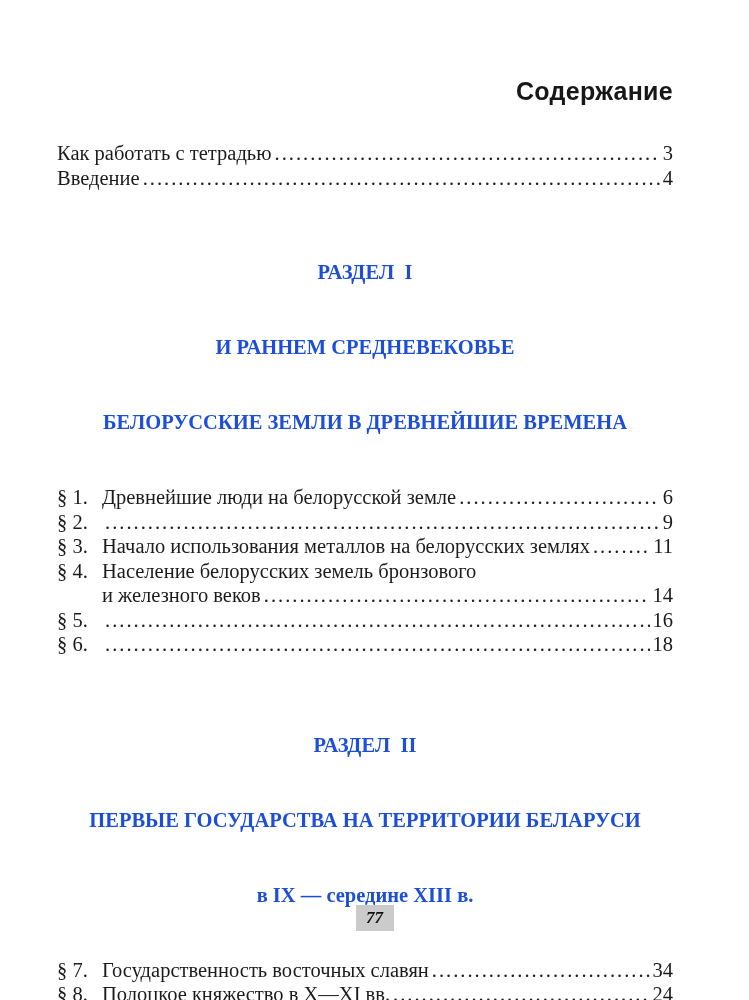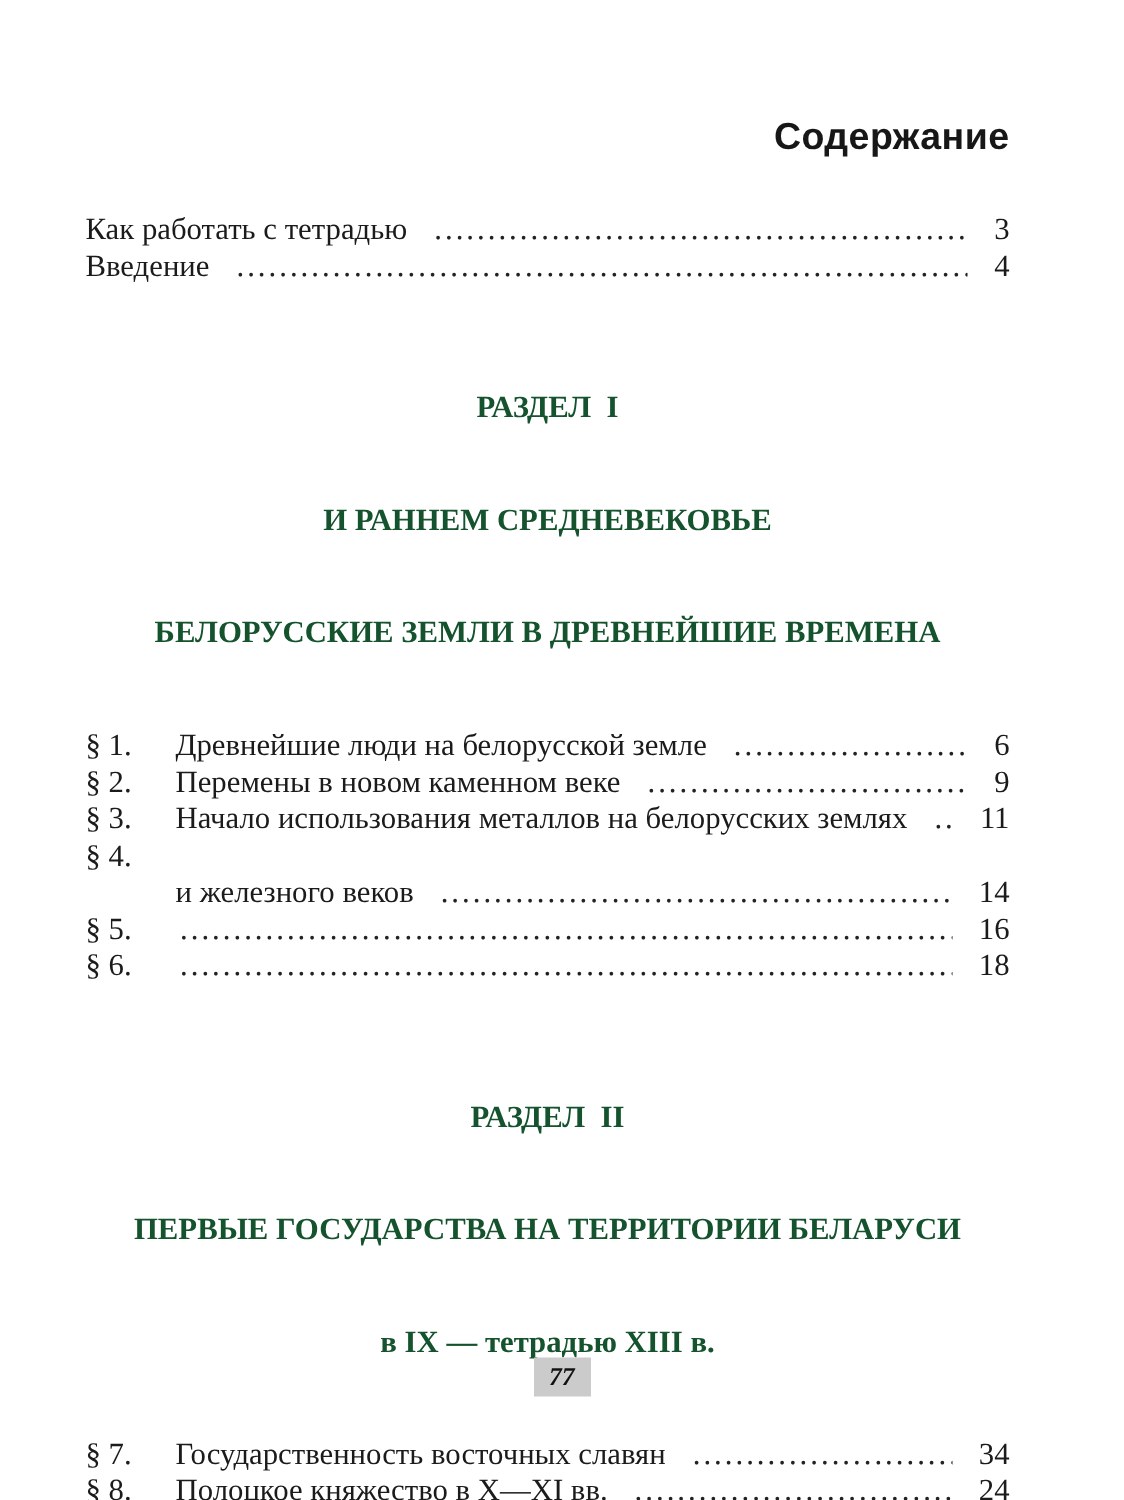--- a/index.html
+++ b/index.html
@@ -23,21 +23,20 @@
     color:#171717;
     letter-spacing:0.3px;
   }
   .toc{font-size:20.5px;}
   .intro-block{margin-top:33px;}
   .row{
     display:flex;
     align-items:flex-end;
     line-height:24.5px;
     white-space:nowrap;
-    gap:15px;
   }
   .mk{
     flex:0 0 45px;
     width:45px;
   }
   .tx{flex:0 0 auto;}
   .leader{
     flex:1 1 auto;
     overflow:hidden;
     white-space:nowrap;
@@ -53,21 +52,21 @@
     flex:0 0 auto;
     padding-left:3px;
     text-align:right;
   }
   .sec-head{
     text-align:center;
     font-weight:700;
     font-size:20.5px;
     line-height:25px;
     white-space:pre-wrap;
-    color:#14532d;
+    color:#1d4ed8;
   }
   .sec-head.first{margin-top:20px;}
   .sec-head.second{margin-top:26px;}
   .pagenum-box{
     position:absolute;
     top:905px;left:50%;
     transform:translateX(-50%);
     width:38px;height:26px;
     background:#cbcbcb;
     display:flex;align-items:center;justify-content:center;
@@ -105,32 +104,32 @@
 
     <div>
       <div class="row">
         <span class="mk">§ 1.</span>
         <span class="tx">Древнейшие люди на белорусской земле</span>
         <span class="leader"></span>
         <span class="pg">6</span>
       </div>
       <div class="row">
         <span class="mk">§ 2.</span>
-        <span class="tx">Перемены в новом каменном веке </span>
         <span class="leader"></span>
         <span class="pg">9</span>
       </div>
       <div class="row">
         <span class="mk">§ 3.</span>
         <span class="tx">Начало использования металлов на белорусских землях</span>
         <span class="leader"></span>
         <span class="pg">11</span>
       </div>
       <div class="row">
         <span class="mk">§ 4.</span>
+        <span class="tx">Население белорусских земель бронзового</span>
       </div>
       <div class="row">
         <span class="mk"></span>
         <span class="tx">и железного веков </span>
         <span class="leader"></span>
         <span class="pg">14</span>
       </div>
       <div class="row">
         <span class="mk">§ 5.</span>
         <span class="leader"></span>
@@ -139,21 +138,21 @@
       <div class="row">
         <span class="mk">§ 6.</span>
         <span class="leader"></span>
         <span class="pg">18</span>
       </div>
     </div>
 
     <div class="sec-head second">
       <div>РАЗДЕЛ  II</div>
       <div>ПЕРВЫЕ ГОСУДАРСТВА НА ТЕРРИТОРИИ БЕЛАРУСИ</div>
-      <div>в IX — тетрадью XIII в.</div>
+      <div>в IX — середине XIII в.</div>
     </div>
 
     <div>
       <div class="row">
         <span class="mk">§ 7.</span>
         <span class="tx">Государственность восточных славян</span>
         <span class="leader"></span>
         <span class="pg">34</span>
       </div>
       <div class="row">

